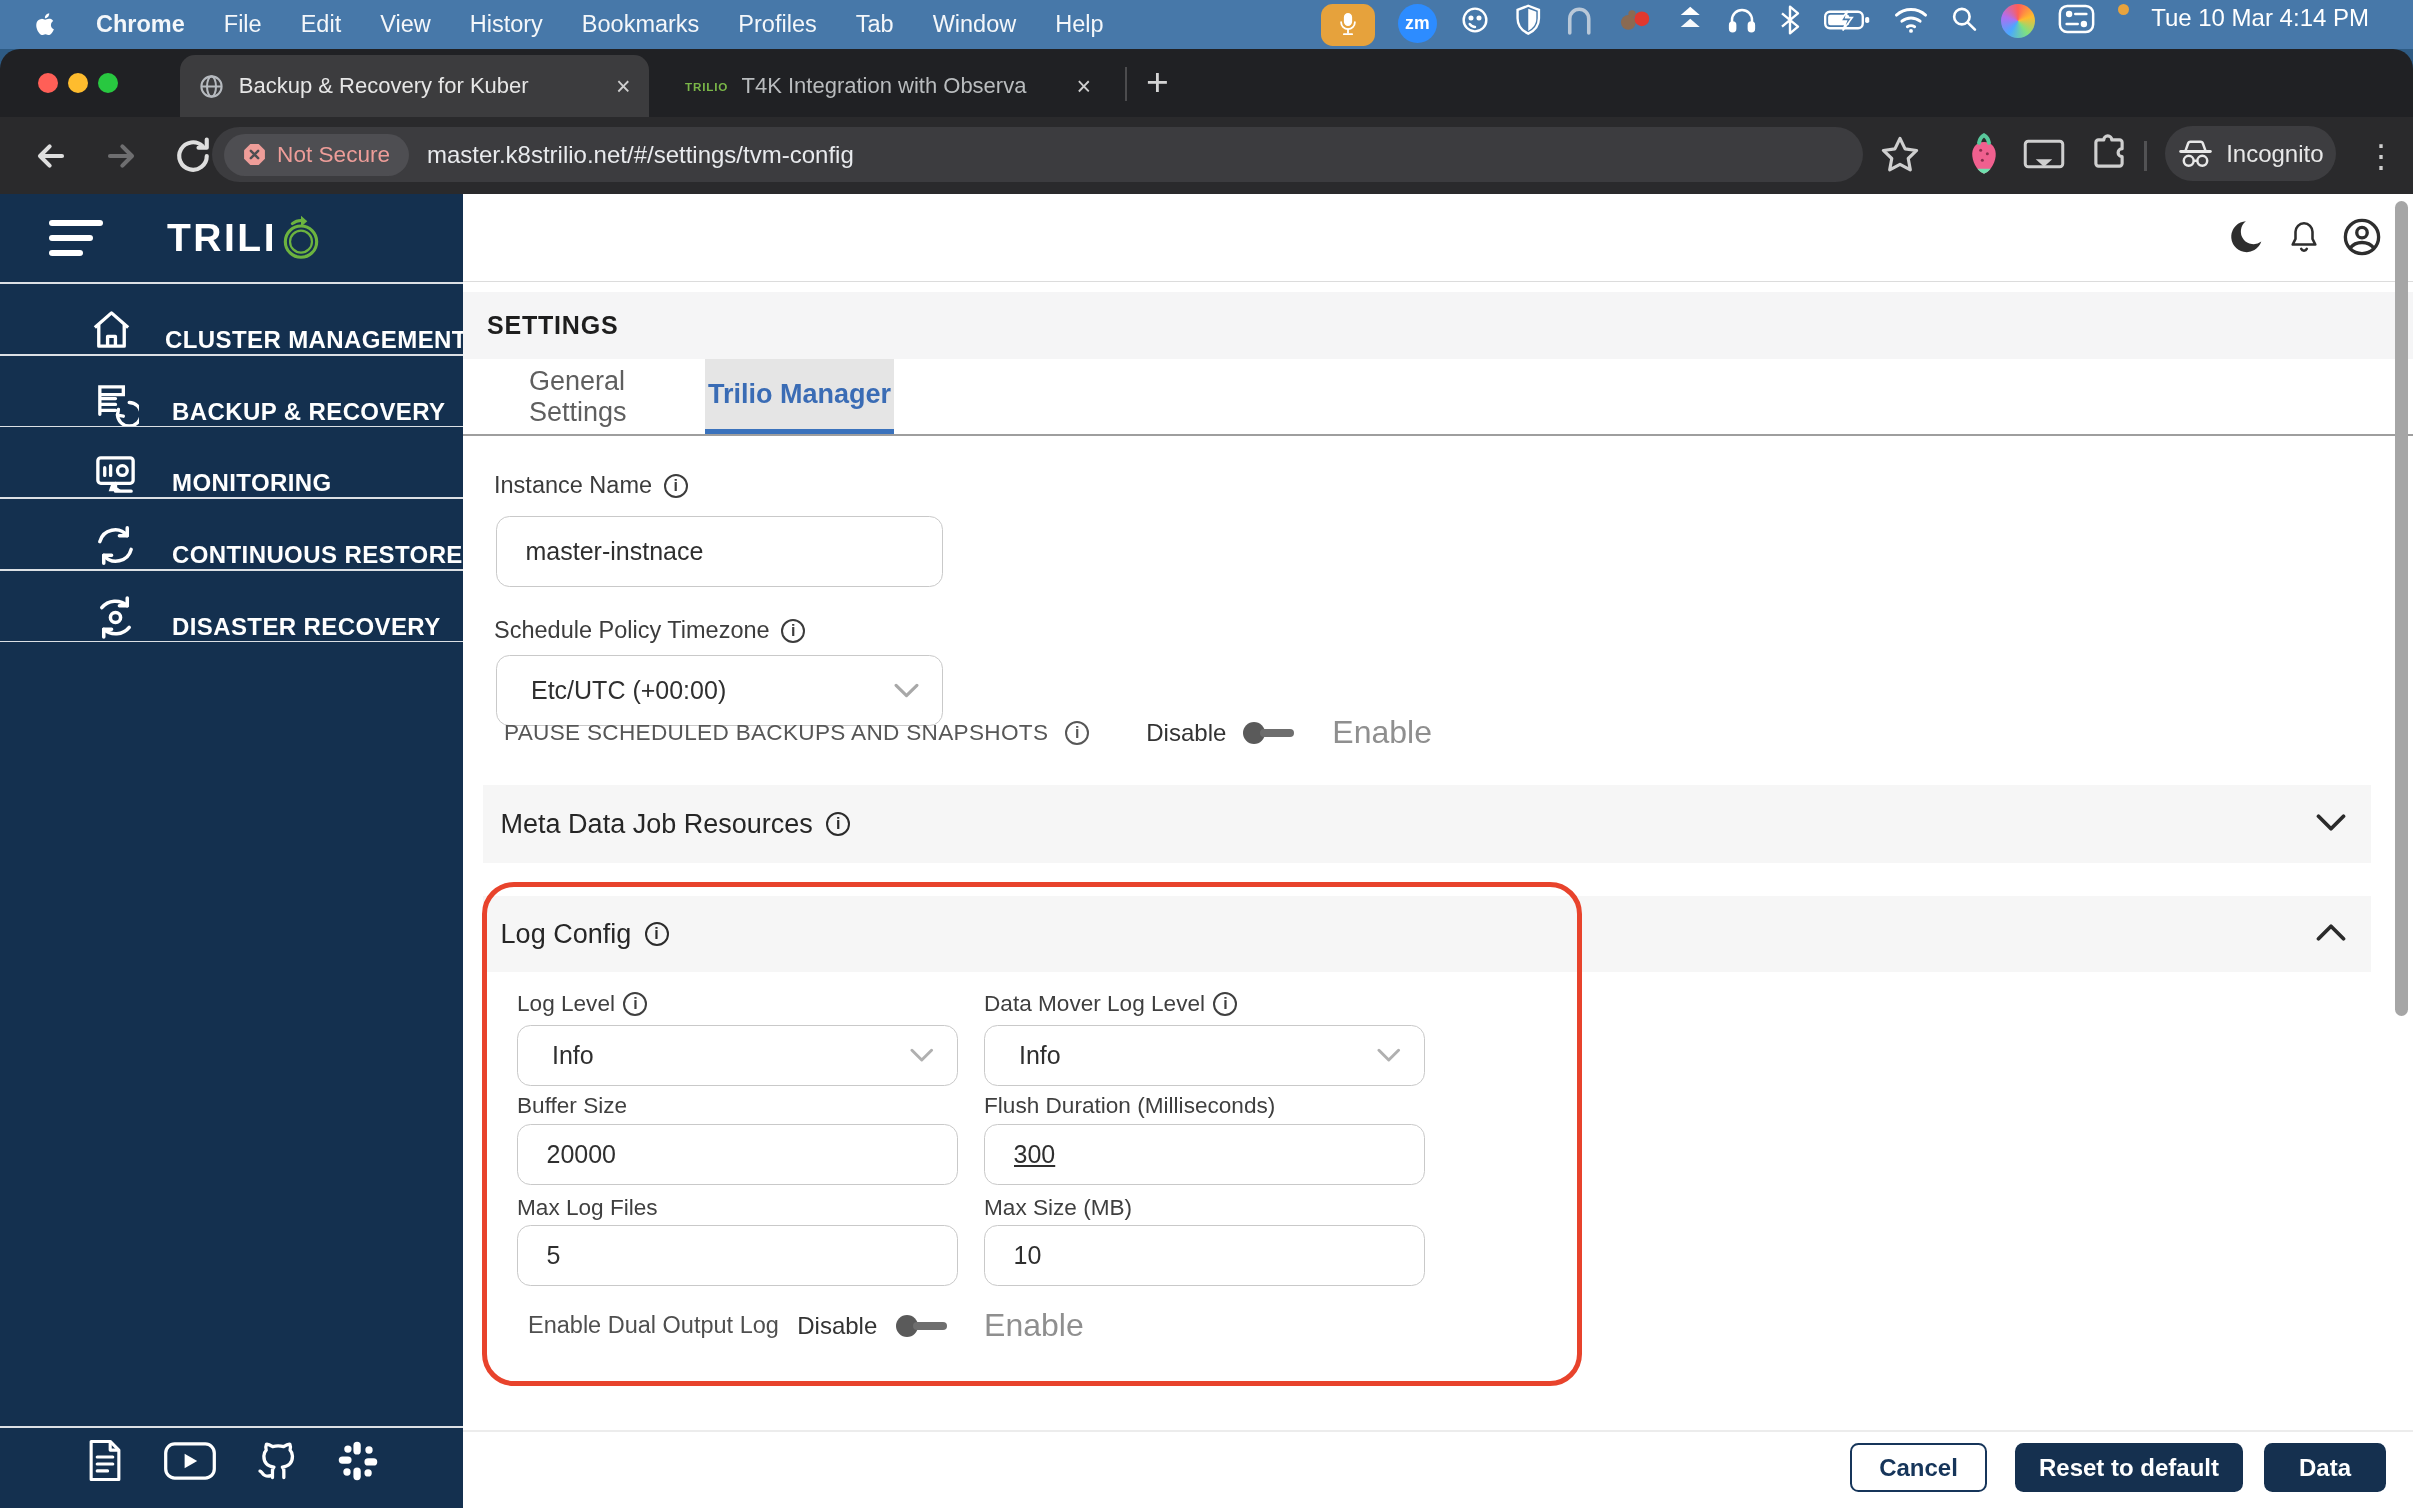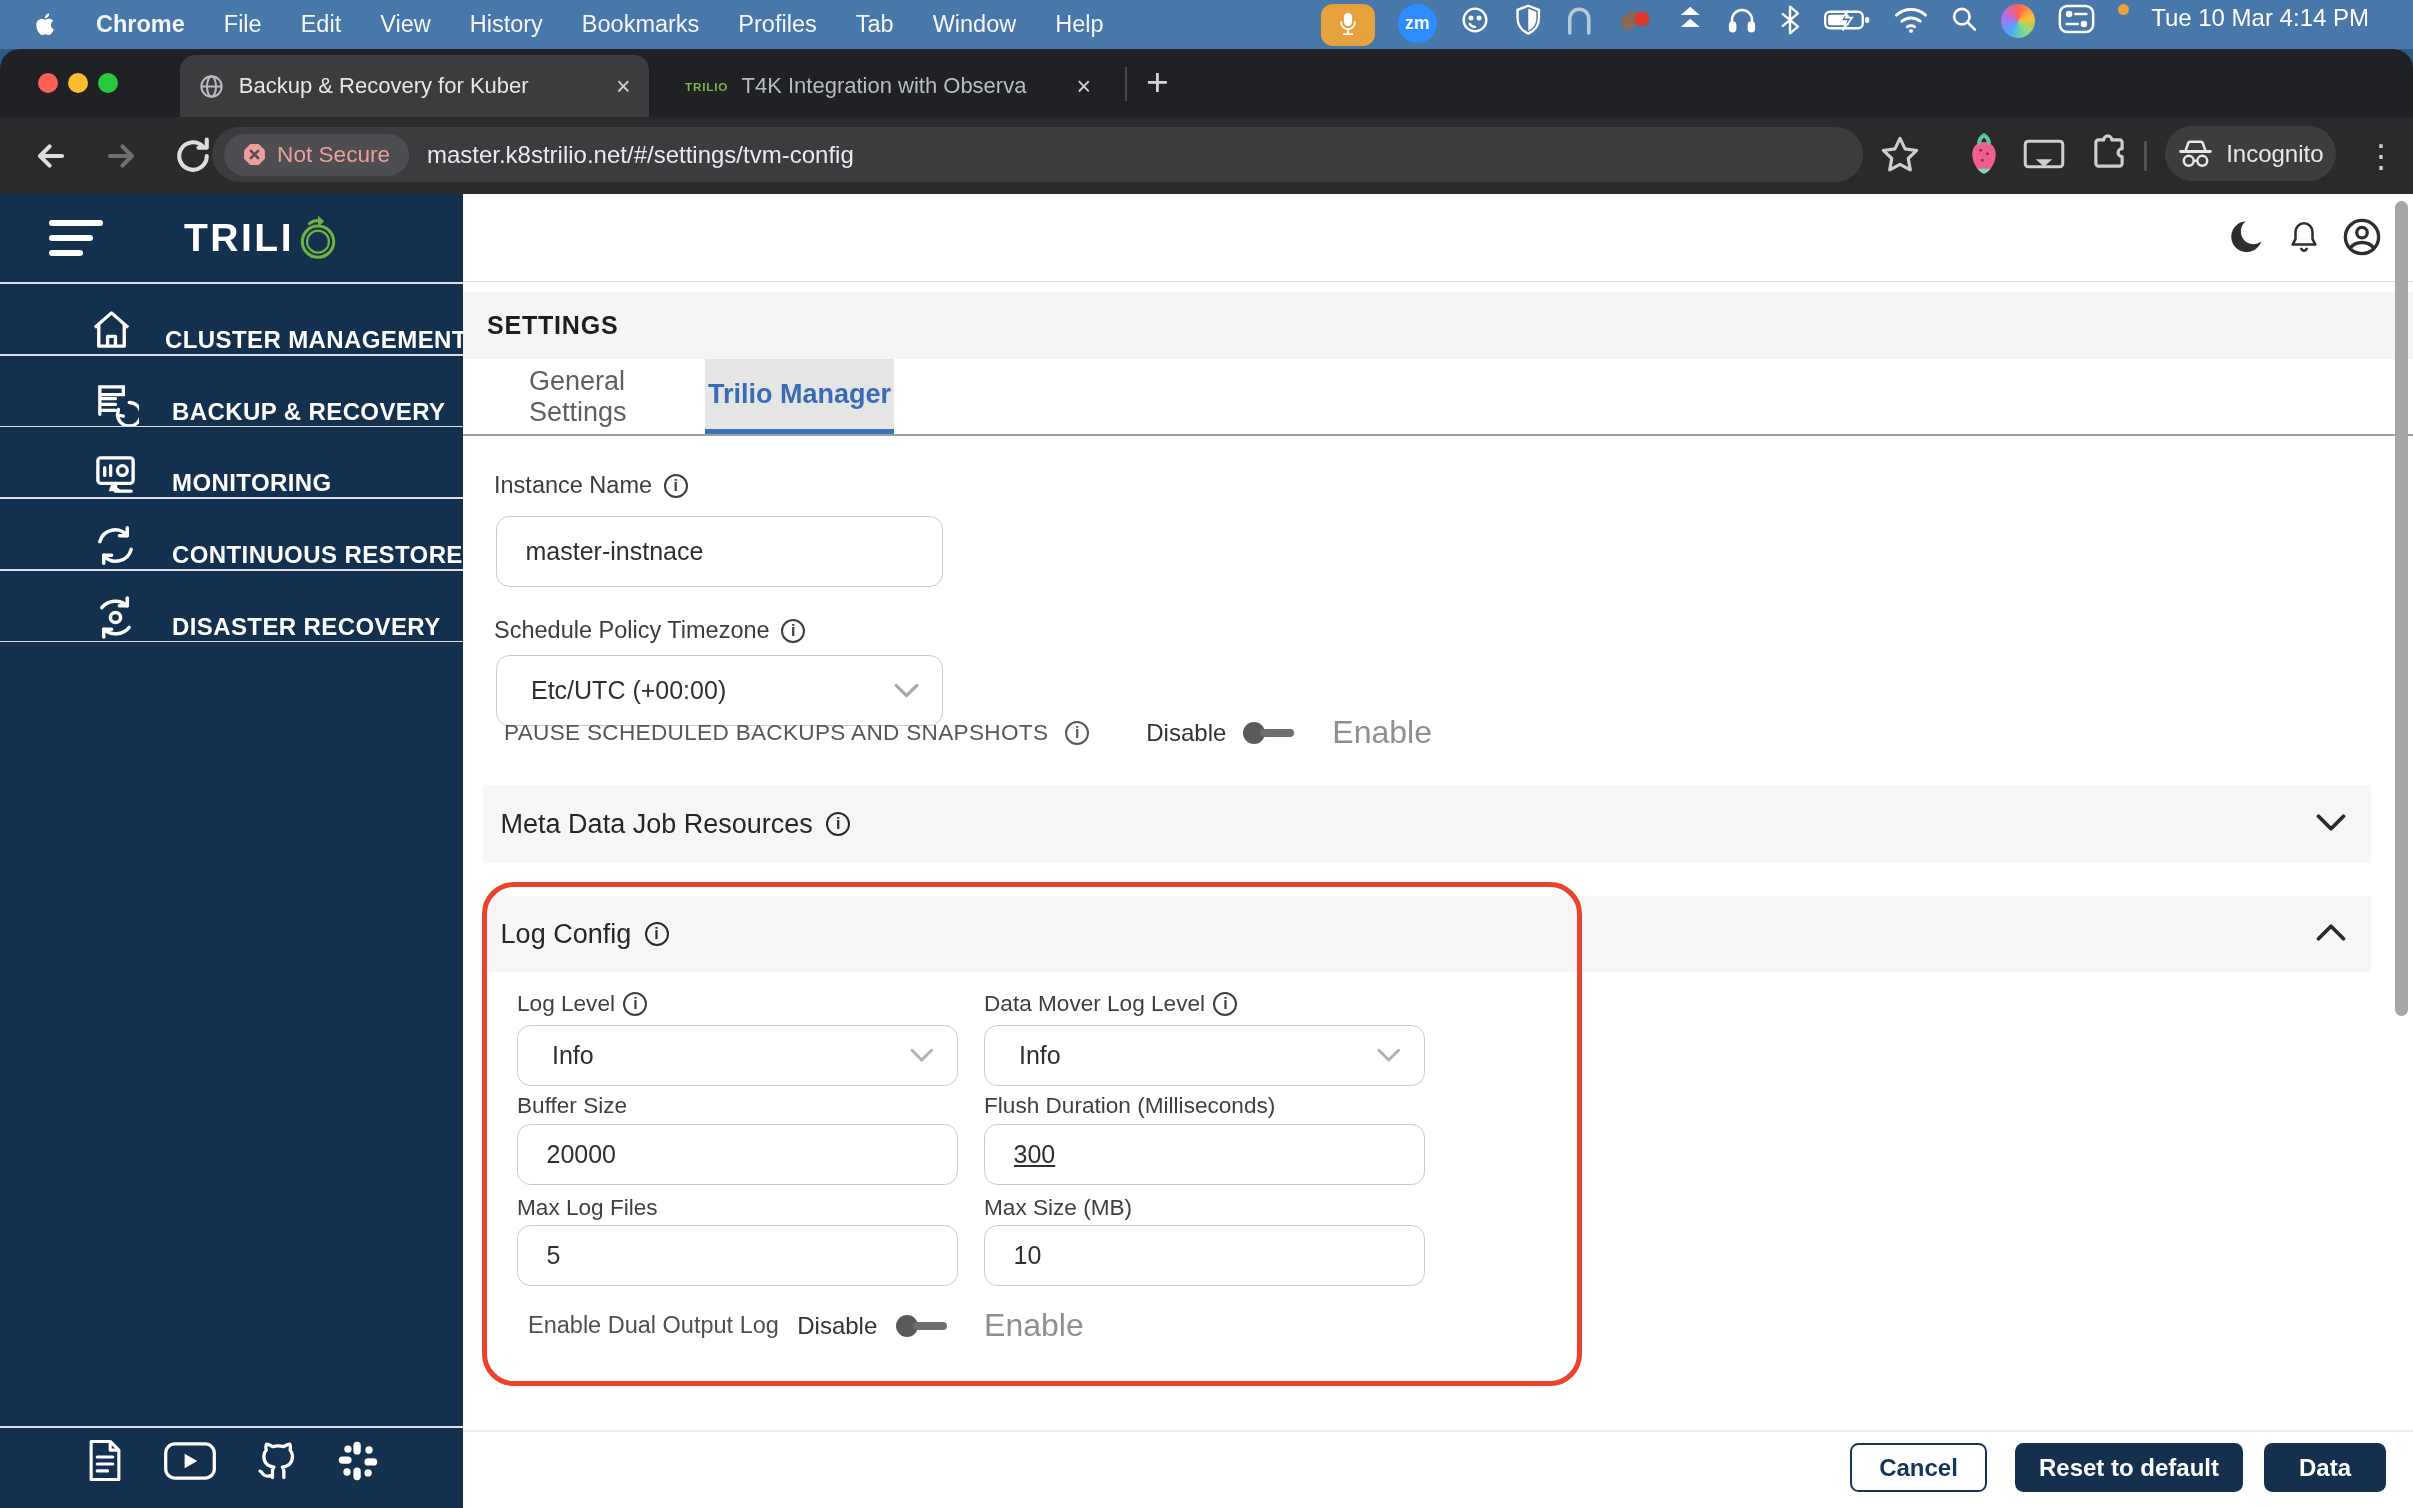--- a/index.html
+++ b/index.html
@@ -43,21 +43,21 @@
   .dots-icon { font-size:32px; color:#cfcfcf; }
   .dots-icon::after { content:"⋮"; }
   .v-sep { left:2144px; top:141px; width:2.5px; height:30px; background:#525254; }
 
   
   .app-bg { left:0; top:194px; width:2413px; height:1314px; background:#ffffff; }
   .sidebar { left:0; top:194px; width:463px; height:1314px; background:#14304f; }
   .sb-brandrow { left:0; top:194px; width:463px; height:88px; display:flex; align-items:center; }
   .burger { margin-left:49px; display:flex; flex-direction:column; gap:9.2px; cursor:pointer; }
   .burger i { display:block; height:5.9px; border-radius:3.4px; background:#fff; }
-  .brand { margin-left:81px; display:flex; align-items:center; }
+  .brand { margin-left:64px; display:flex; align-items:center; }
   .brand-text { font-size:39px; font-weight:700; color:#fff; letter-spacing:2.5px; }
   .sb-div { width:463px; height:1.7px; background:rgba(255,255,255,0.85); }
   .sb-item { width:463px; height:70px; display:flex; align-items:flex-end; cursor:pointer; }
   .sb-ico { width:54px; margin-left:88px; display:flex; justify-content:center; }
   .sb-label { margin-left:30px; font-size:24px; font-weight:700; color:#fff; letter-spacing:0.4px; white-space:nowrap; }
   .sb-bottom { left:0; top:1438px; width:463px; display:flex; justify-content:center; gap:37px; align-items:center; }
 
   .topbar { left:463px; top:194px; width:1950px; height:88px; background:#fff; border-bottom:1.7px solid #dcdcdc; }
   .topbar-icons { position:absolute; right:30px; top:0; height:86px; display:flex; align-items:center; gap:20px; }
 

